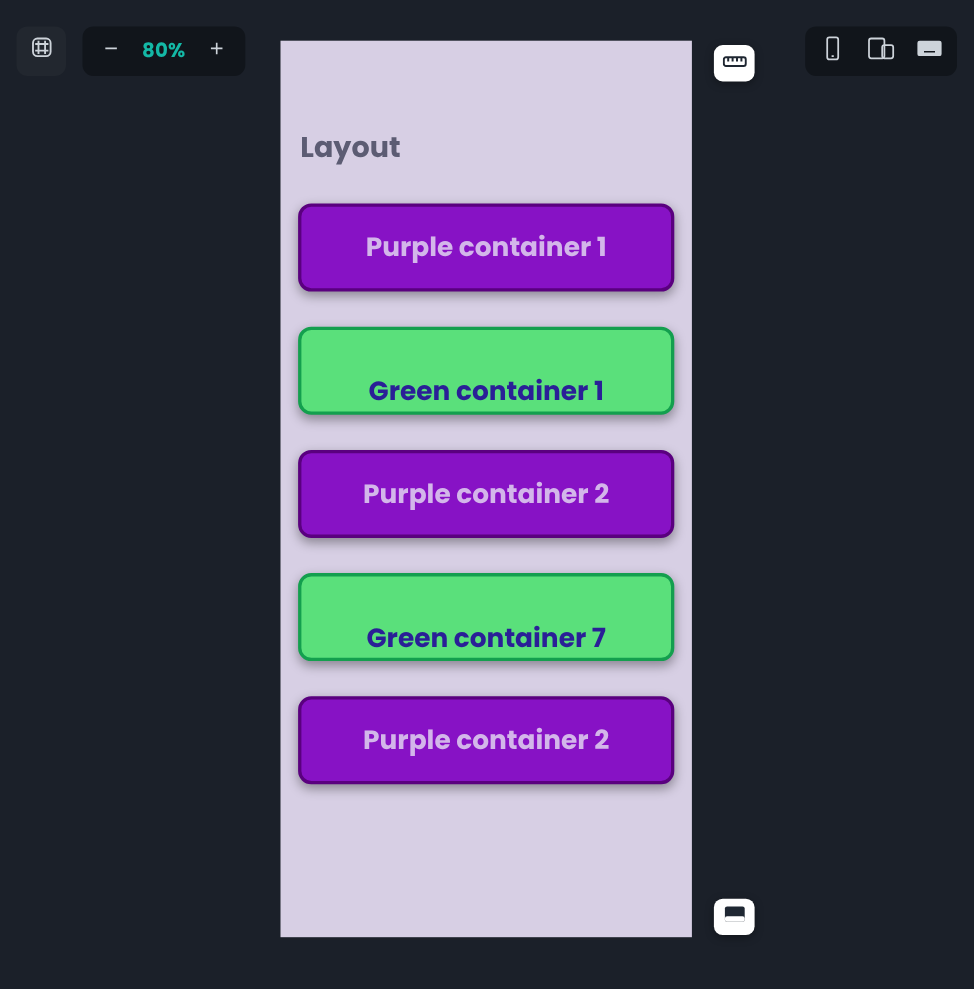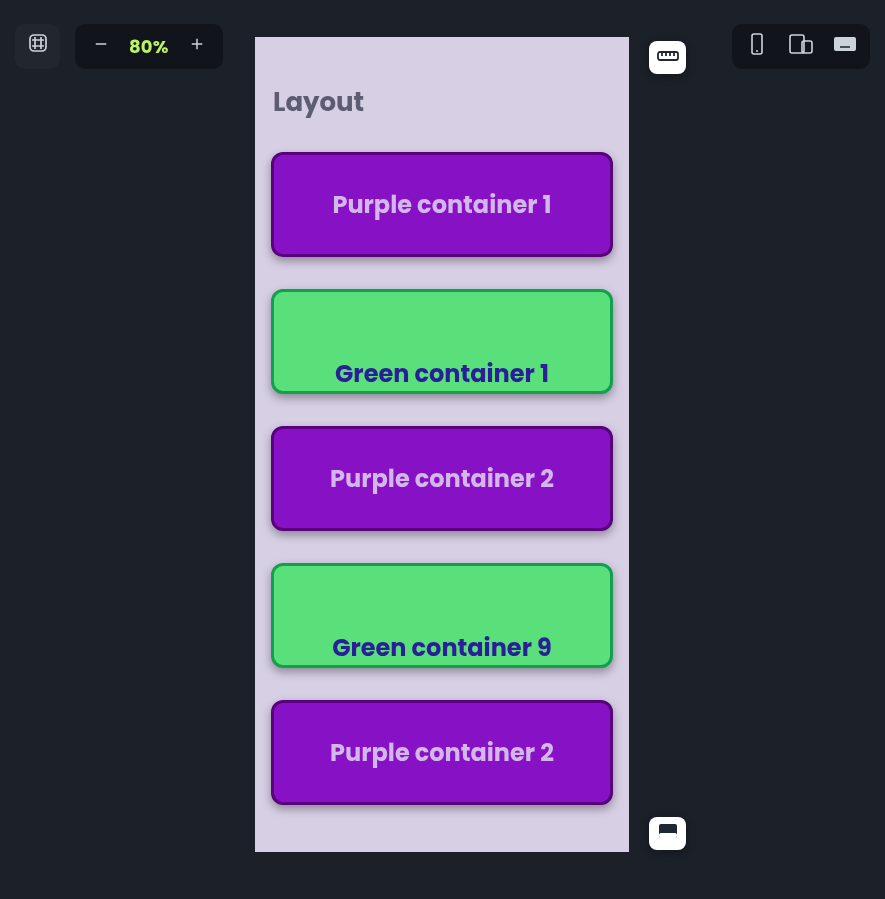--- a/index.html
+++ b/index.html
@@ -17,21 +17,21 @@
 
     .zoom-group {
       position:absolute; top:24px; left:75px;
       height:45px; padding:0 12px;
       background:#11151b; border-radius:10px;
       display:flex; align-items:center; gap:14px;
     }
     .zoom-btn { width:28px; height:28px; background:none; border:none; cursor:pointer;
       display:flex; align-items:center; justify-content:center; color:#cdd3da; }
     .zoom-btn svg { width:18px; height:18px; stroke:#cdd3da; stroke-width:2; }
-    .zoom-value { color:#bef264; font-weight:700; font-size:18px; letter-spacing:.2px; }
+    .zoom-value { color:#14b8a6; font-weight:700; font-size:18px; letter-spacing:.2px; }
 
     
     .device-group {
       position:absolute; top:24px; right:15px;
       height:45px; padding:0 12px;
       background:#11151b; border-radius:10px;
       display:flex; align-items:center; gap:18px;
     }
     .device-btn { width:26px; height:26px; background:none; border:none; cursor:pointer;
       display:flex; align-items:center; justify-content:center; }
@@ -50,28 +50,28 @@
     .float-pill svg { stroke:#1f2732; fill:none; stroke-width:1.8; }
 
     
     .preview {
       position:absolute; top:37px; left:255px;
       width:374px; height:815px;
       background:#d7cfe4; overflow:hidden;
     }
     .page-title {
       color:#5c5c73; font-size:26px; font-weight:700;
-      padding:46px 0 0 18px; margin-bottom:30px;
+      padding:79px 0 0 18px; margin-bottom:30px;
     }
     .cards-col {
       padding:0 16px 40px 16px;
       display:flex; flex-direction:column; gap:32px;
     }
     .card {
-      height:105px; border-radius:12px;
+      height:80px; border-radius:12px;
       display:flex; align-items:center; justify-content:center;
       font-size:24px; font-weight:700;
       box-shadow:0 4px 10px rgba(0,0,0,.35);
     }
     .card.purple {
       background:#8712c5;
       border:3px solid #5a007f;
       color:#d3b6ea;
     }
     .card.green {
@@ -158,19 +158,19 @@
     <div class="card purple">
       <span>Purple container 1</span>
     </div>
     <div class="card green">
       <span>Green container 1</span>
     </div>
     <div class="card purple">
       <span>Purple container 2</span>
     </div>
     <div class="card green">
-      <span>Green container 9</span>
+      <span>Green container 7</span>
     </div>
     <div class="card purple">
       <span>Purple container 2</span>
     </div>
   </div>
 </div>
 
 </body></html>

